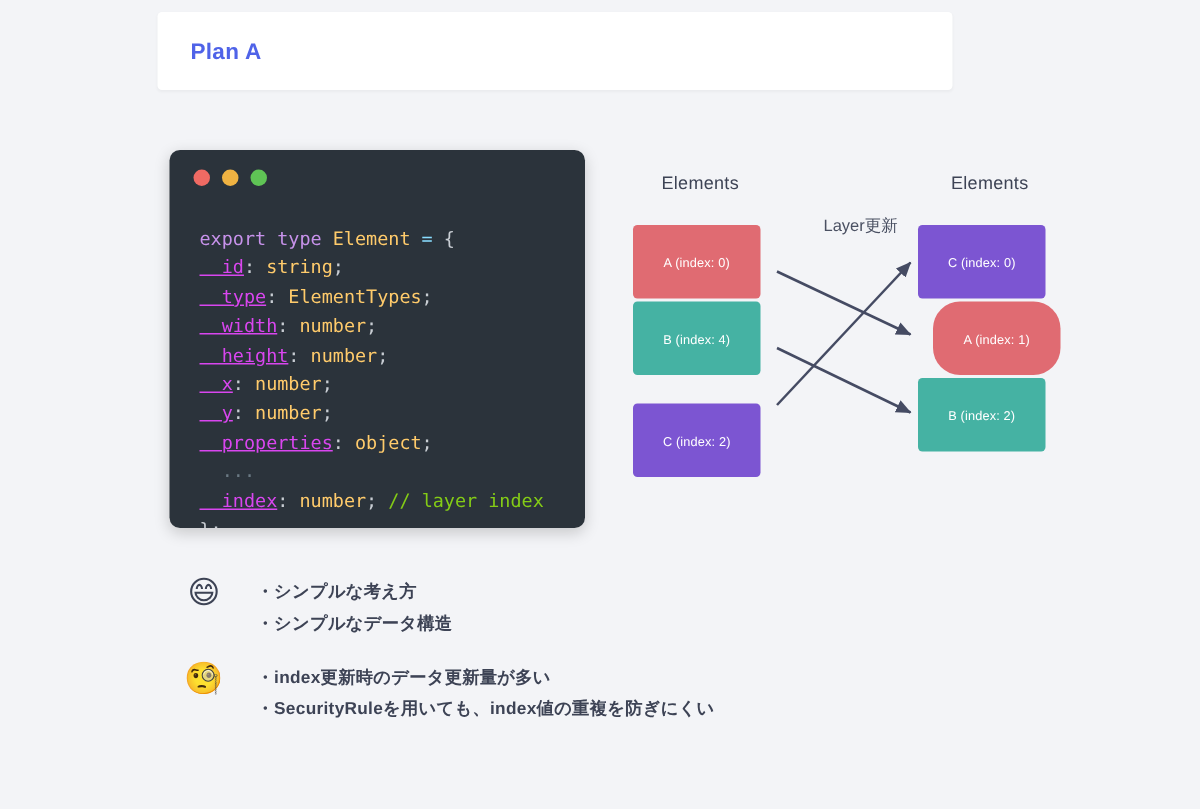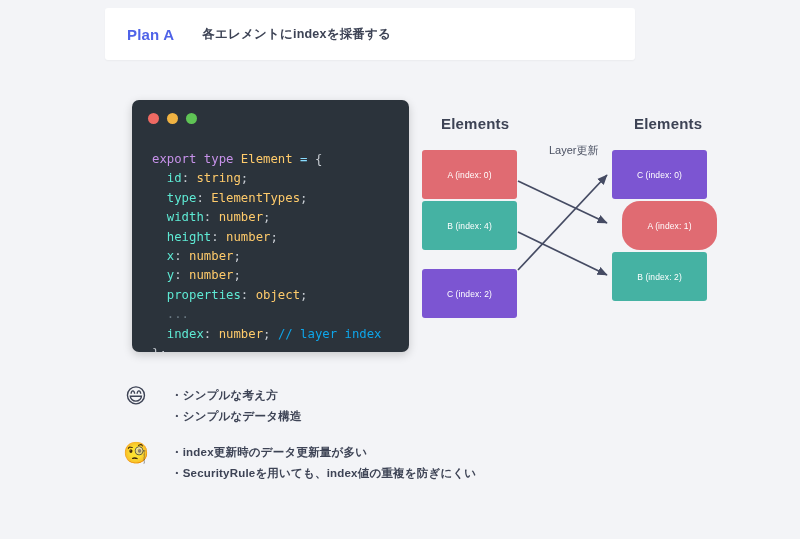--- a/index.html
+++ b/index.html
@@ -49,21 +49,20 @@
   .code-window {
     position: absolute;
     left: 113px;
     top: 100px;
     width: 277px;
     height: 252px;
     background: #2b333b;
     border-radius: 7px;
     box-shadow: 0 3px 10px rgba(0,0,0,0.18);
     overflow: hidden;
-    margin-left: 19px;
   }
   .code-dots {
     position: absolute;
     left: 16px;
     top: 13px;
     display: flex;
     gap: 8px;
   }
   .dot { width: 11px; height: 11px; border-radius: 50%; }
   .dot.red { background: #ef6a63; }
@@ -75,58 +74,58 @@
     left: 0; top: 44px; right: 0; bottom: 0;
     padding: 6px 14px 0 20px;
     font-family: "DejaVu Sans Mono", "Liberation Mono", monospace;
     font-size: 12.3px;
     line-height: 19.4px;
     white-space: pre;
     color: #c8cdd3;
   }
   .tok-kw   { color: #c792ea; }
   .tok-type { color: #ffcb6b; }
-  .tok-prop { color: #5eead4; }
+  .tok-prop { color: #d946ef; text-decoration: underline; }
   .tok-punc { color: #c8cdd3; }
   .tok-op   { color: #89ddff; }
-  .tok-com  { color: #0ea5e9; }
+  .tok-com  { color: #84cc16; }
   .tok-dots { color: #6b7a84; }
 
   
   .diagram {
     position: absolute;
     left: 415px;
     top: 115px;
     width: 300px;
     height: 190px;
   }
   .col-title {
     position: absolute;
     top: 0;
-    font-size: 15px;
-    font-weight: bold;
+    font-size: 12px;
+    font-weight: normal;
     color: #3d4355;
     letter-spacing: 0.2px;
   }
   .col-title.left  { left: 26px; }
   .col-title.right { left: 219px; }
 
   .layer-label {
     position: absolute;
     left: 122px;
     top: 28px;
     font-size: 11px;
     color: #4a5062;
     white-space: nowrap;
     padding-left: 12px;
   }
 
   .node {
     position: absolute;
-    width: 95px;
+    width: 85px;
     height: 49px;
     border-radius: 3px;
     display: flex;
     align-items: center;
     justify-content: center;
     color: #ffffff;
     font-size: 8.5px;
     letter-spacing: 0.1px;
   }
   .node.c-red    { background: #e06b72; }
@@ -178,21 +177,20 @@
     line-height: 21px;
     letter-spacing: 0.2px;
     white-space: nowrap;
   }
 </style>
 </head>
 <body>
 
 <div class="header-card">
   <span class="plan-label">Plan A</span>
-  <span class="plan-desc">各エレメントにindexを採番する</span>
 </div>
 
 <div class="code-window">
   <div class="code-dots">
     <span class="dot red"></span>
     <span class="dot yellow"></span>
     <span class="dot green"></span>
   </div>
   <div class="code-body" id="code-body"><div><span class="tok-kw">export type</span><span class="tok-punc"> </span><span class="tok-type">Element</span><span class="tok-punc"> </span><span class="tok-op">=</span><span class="tok-punc"> {</span></div><div><span class="tok-prop">  id</span><span class="tok-punc">: </span><span class="tok-type">string</span><span class="tok-punc">;</span></div><div><span class="tok-prop">  type</span><span class="tok-punc">: </span><span class="tok-type">ElementTypes</span><span class="tok-punc">;</span></div><div><span class="tok-prop">  width</span><span class="tok-punc">: </span><span class="tok-type">number</span><span class="tok-punc">;</span></div><div><span class="tok-prop">  height</span><span class="tok-punc">: </span><span class="tok-type">number</span><span class="tok-punc">;</span></div><div><span class="tok-prop">  x</span><span class="tok-punc">: </span><span class="tok-type">number</span><span class="tok-punc">;</span></div><div><span class="tok-prop">  y</span><span class="tok-punc">: </span><span class="tok-type">number</span><span class="tok-punc">;</span></div><div><span class="tok-prop">  properties</span><span class="tok-punc">: </span><span class="tok-type">object</span><span class="tok-punc">;</span></div><div><span class="tok-dots">  ...</span></div><div><span class="tok-prop">  index</span><span class="tok-punc">: </span><span class="tok-type">number</span><span class="tok-punc">; </span><span class="tok-com">// layer index</span></div><div><span class="tok-punc">};</span></div></div>
 </div>

